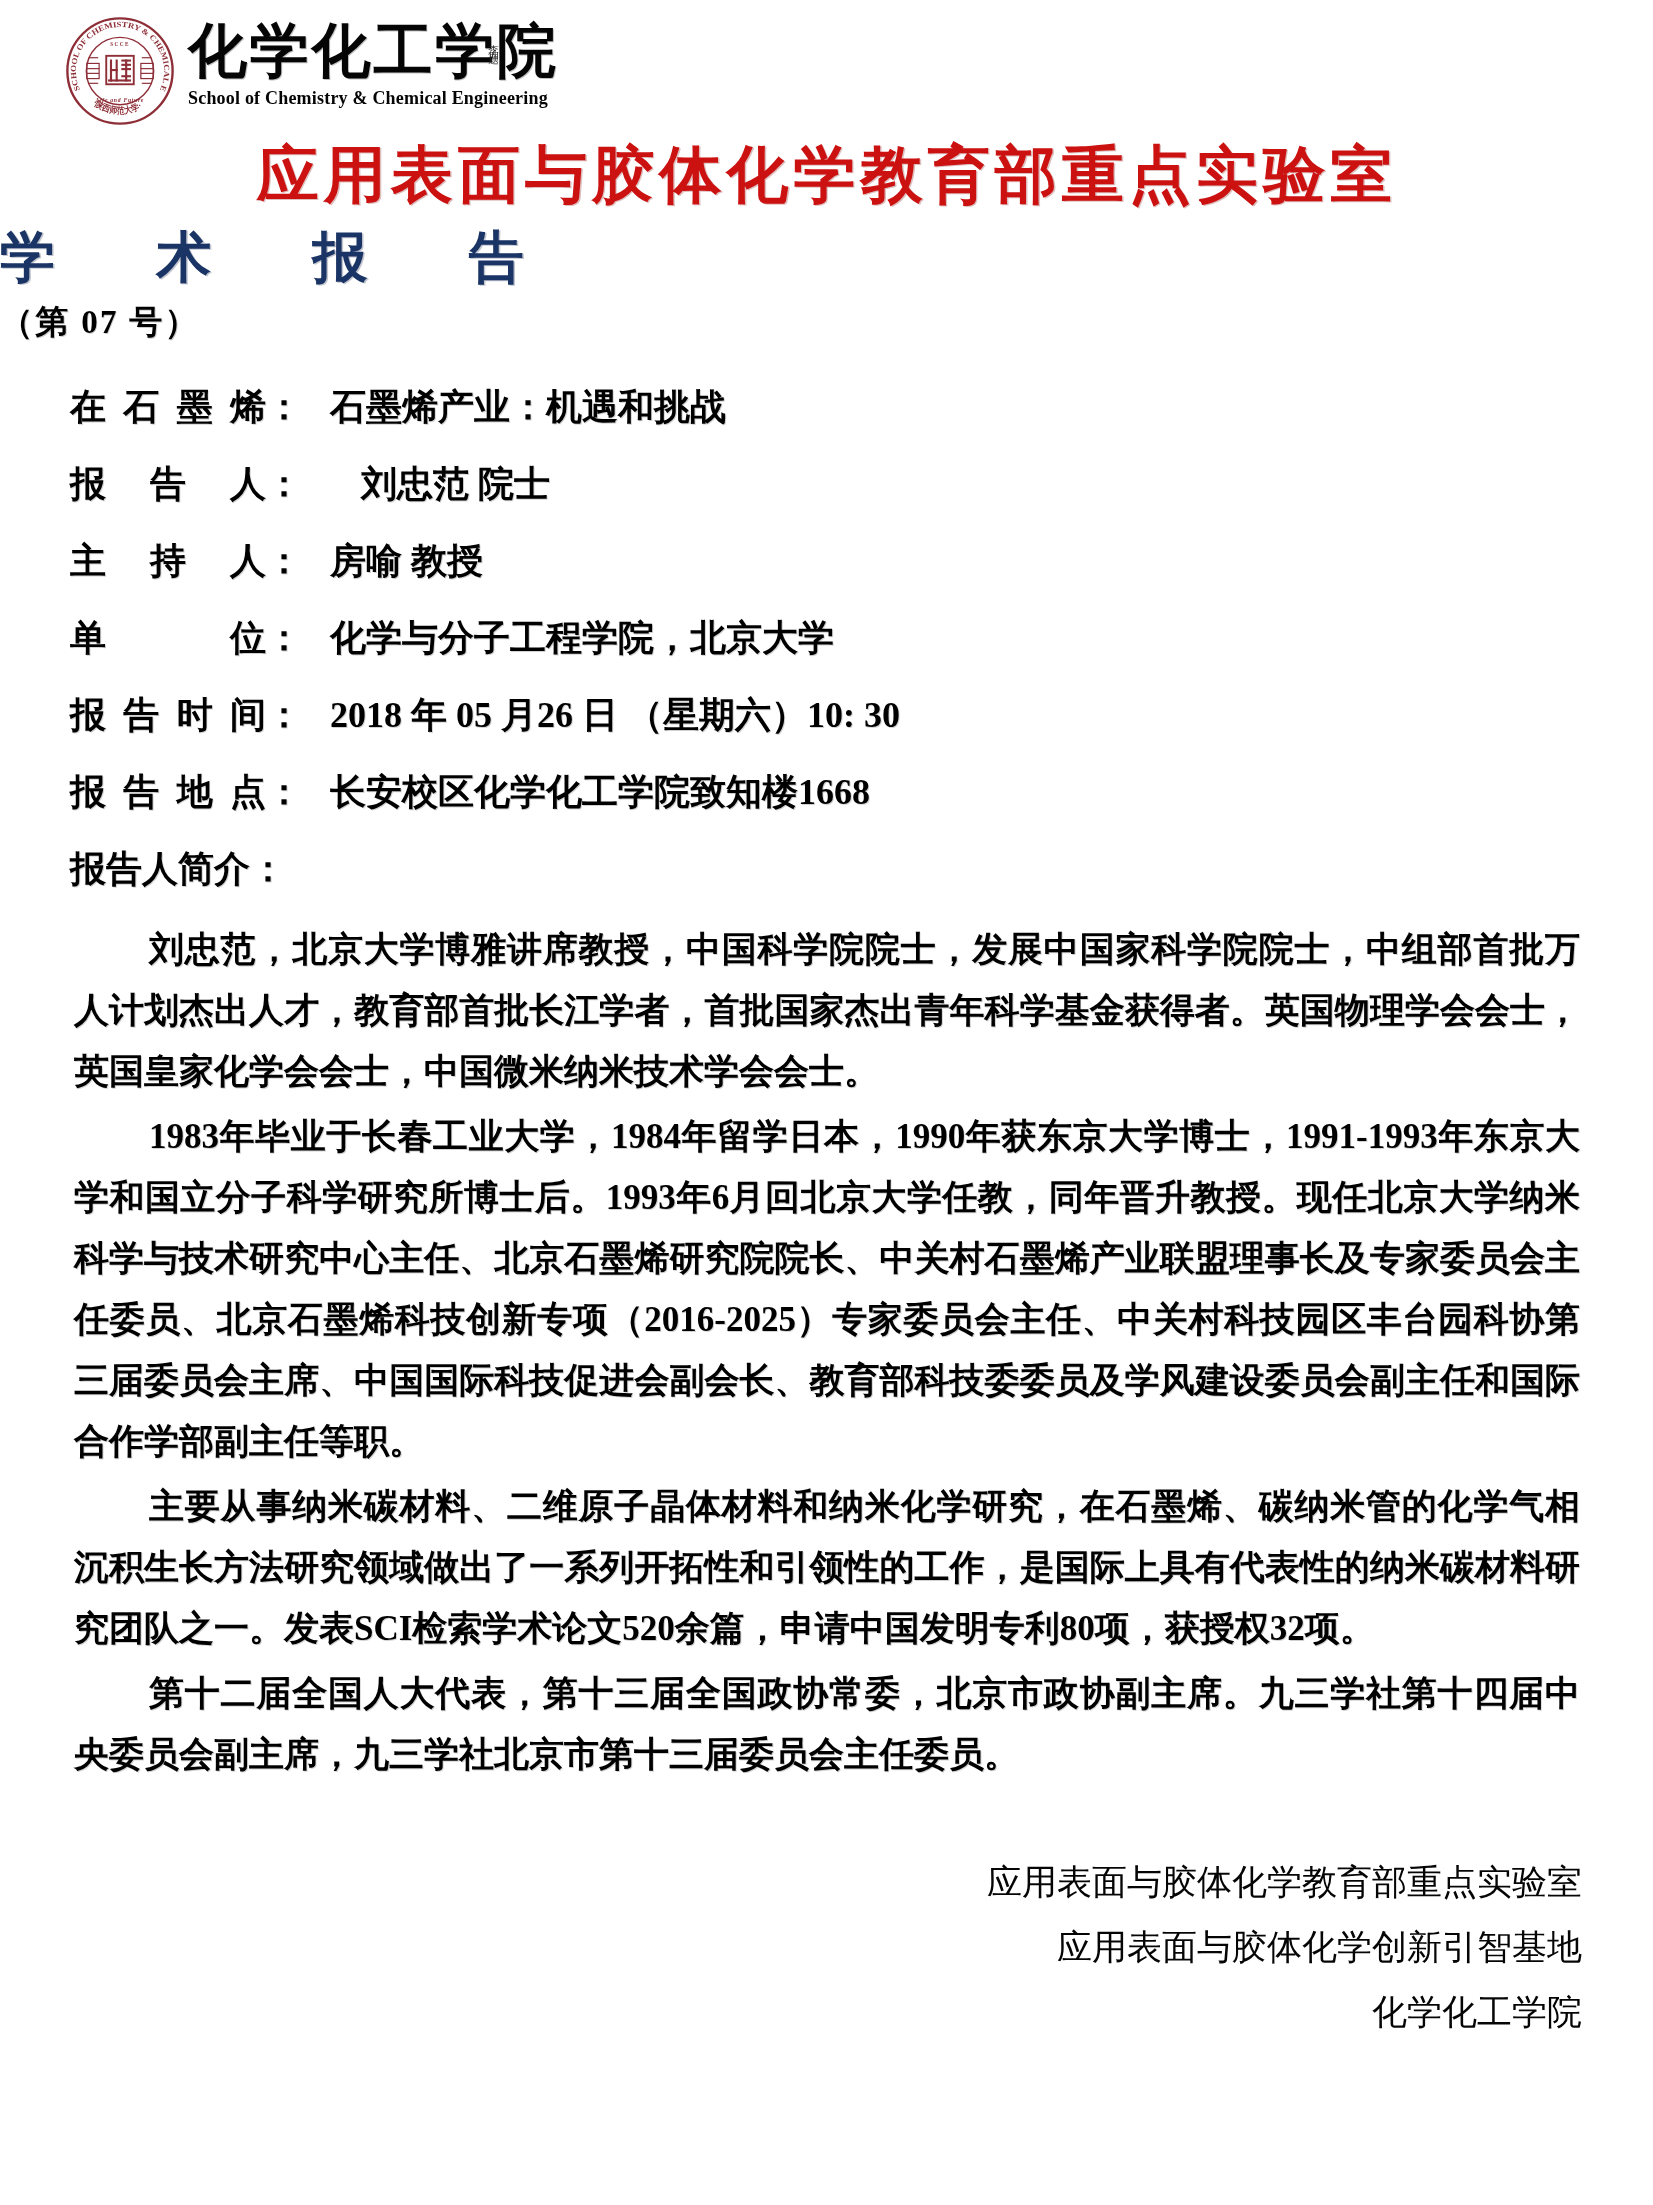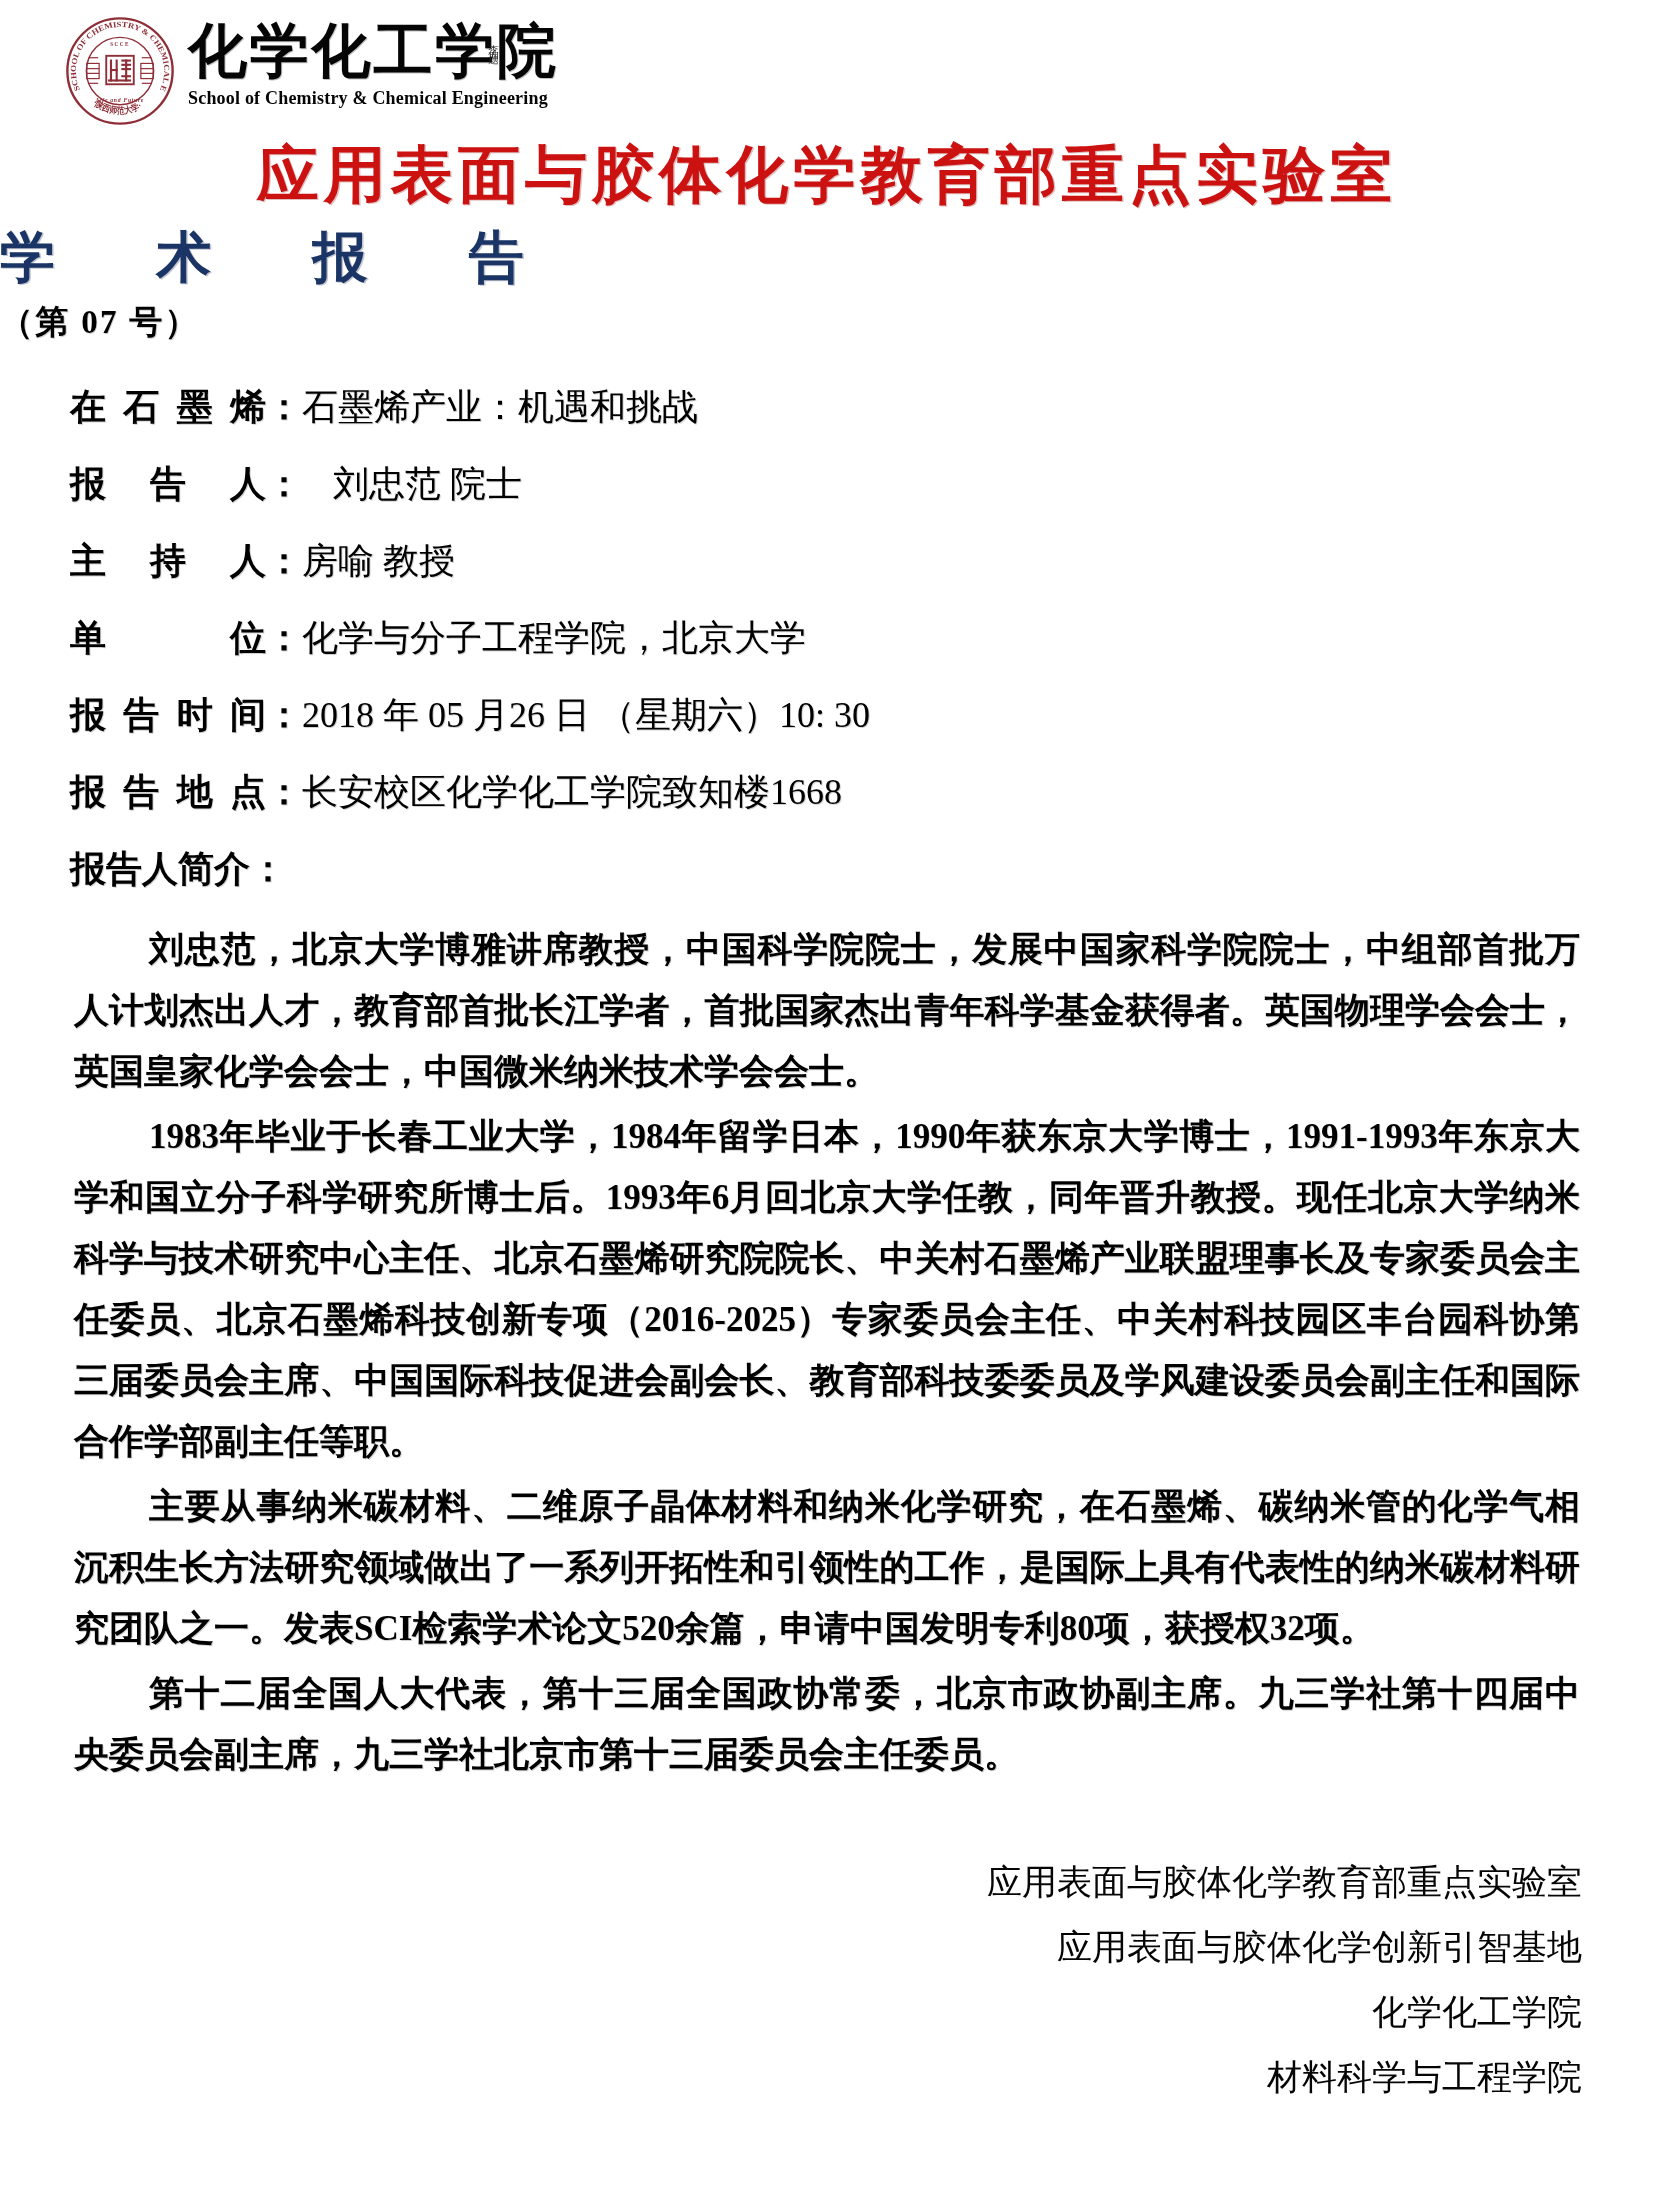--- a/index.html
+++ b/index.html
@@ -96,22 +96,23 @@
   .detail-label {
     display: inline-block;
     width: 196px;
     text-align: justify;
     text-align-last: justify;
     text-justify: inter-character;
     font-weight: 900;
   }
   .detail-colon { font-weight: 900; }
   .detail-value {
-    font-weight: normal;
-    font-family: "Liberation Serif", "DejaVu Serif", serif;
+    font-weight: bold;
+    font-family: "Liberation Serif", "DejaVu Serif", serif;
+    margin-left: 28px;
   }
   .detail-row:nth-child(2) .detail-value { padding-left: 31px; }
 
   
   .bio { margin: 0 70px 0 70px; }
   .bio-heading {
     font-size: 36px;
     font-weight: 900;
     line-height: 38px;
     margin-bottom: 31px;
@@ -221,15 +222,14 @@
   <p class="bio-para">刘忠范，北京大学博雅讲席教授，中国科学院院士，发展中国家科学院院士，中组部首批万人计划杰出人才，教育部首批长江学者，首批国家杰出青年科学基金获得者。英国物理学会会士，英国皇家化学会会士，中国微米纳米技术学会会士。</p>
   <p class="bio-para">1983年毕业于长春工业大学，1984年留学日本，1990年获东京大学博士，1991-1993年东京大学和国立分子科学研究所博士后。1993年6月回北京大学任教，同年晋升教授。现任北京大学纳米科学与技术研究中心主任、北京石墨烯研究院院长、中关村石墨烯产业联盟理事长及专家委员会主任委员、北京石墨烯科技创新专项（2016-2025）专家委员会主任、中关村科技园区丰台园科协第三届委员会主席、中国国际科技促进会副会长、教育部科技委委员及学风建设委员会副主任和国际合作学部副主任等职。</p>
   <p class="bio-para">主要从事纳米碳材料、二维原子晶体材料和纳米化学研究，在石墨烯、碳纳米管的化学气相沉积生长方法研究领域做出了一系列开拓性和引领性的工作，是国际上具有代表性的纳米碳材料研究团队之一。发表SCI检索学术论文520余篇，申请中国发明专利80项，获授权32项。</p>
   <p class="bio-para">第十二届全国人大代表，第十三届全国政协常委，北京市政协副主席。九三学社第十四届中央委员会副主席，九三学社北京市第十三届委员会主任委员。</p>
 </div>
 
 <div class="footer">
   <div>应用表面与胶体化学教育部重点实验室</div>
   <div>应用表面与胶体化学创新引智基地</div>
   <div>化学化工学院</div>
-  <div>材料科学与工程学院</div>
 </div>
 
 
 </body></html>

